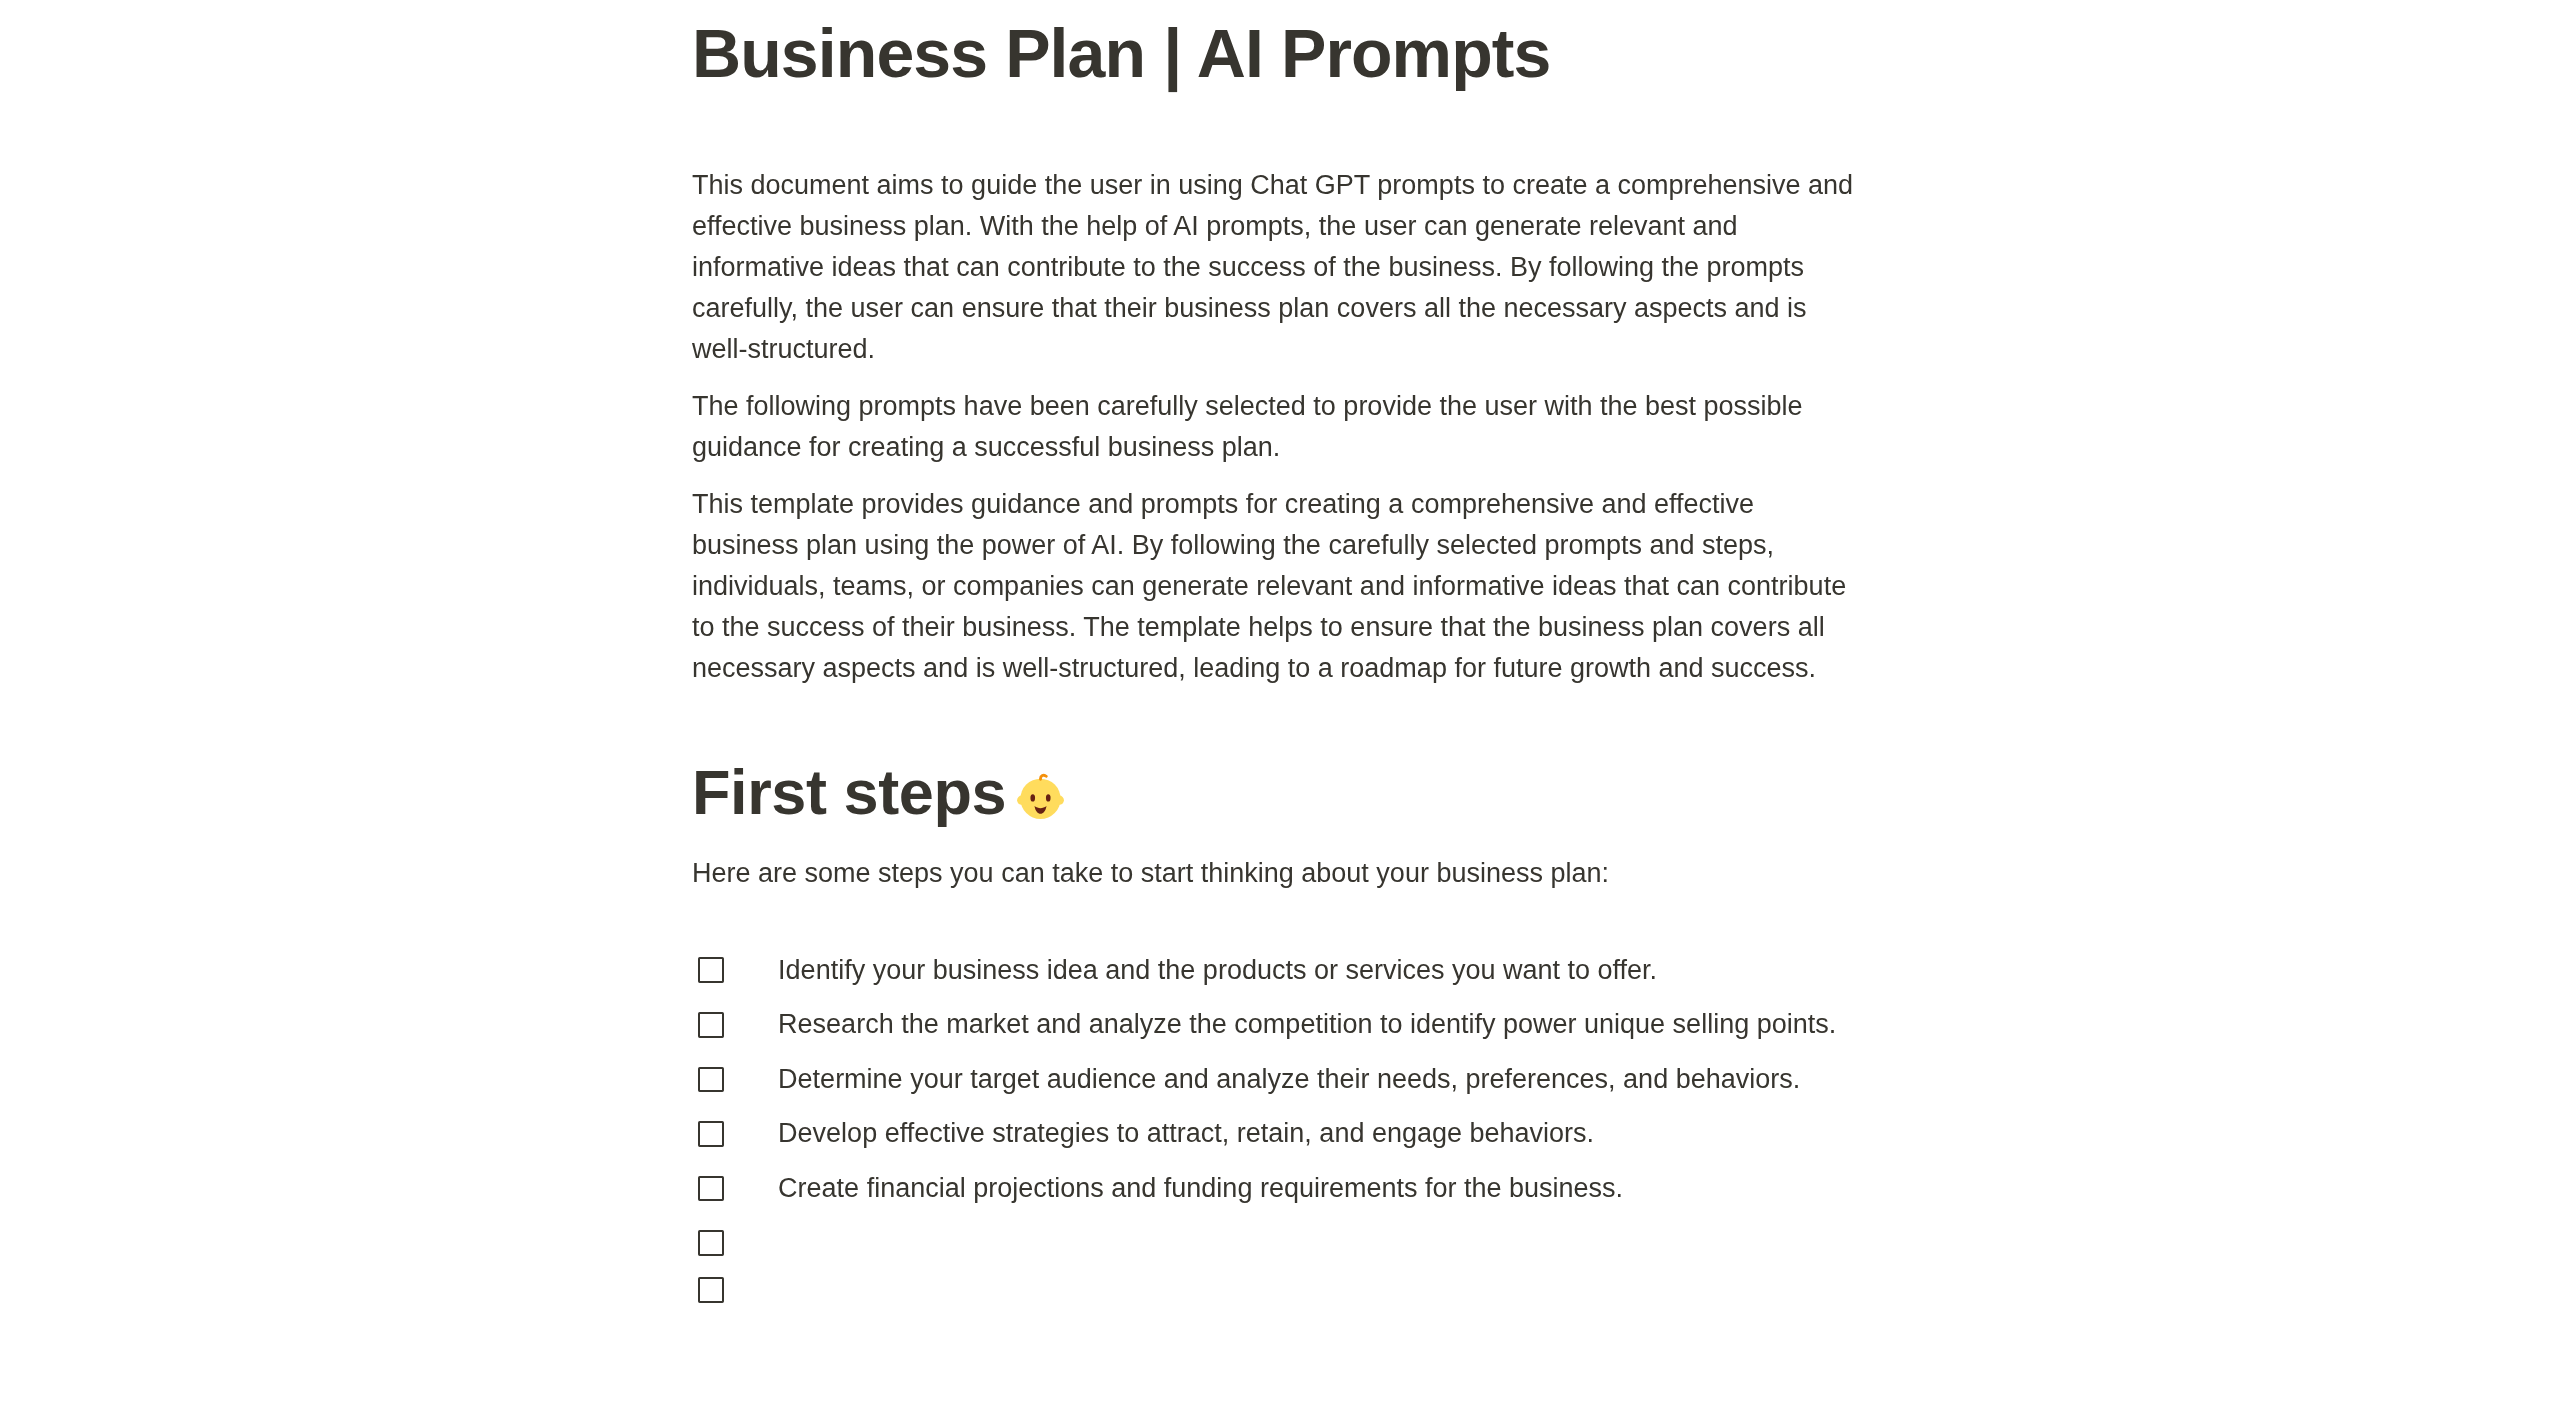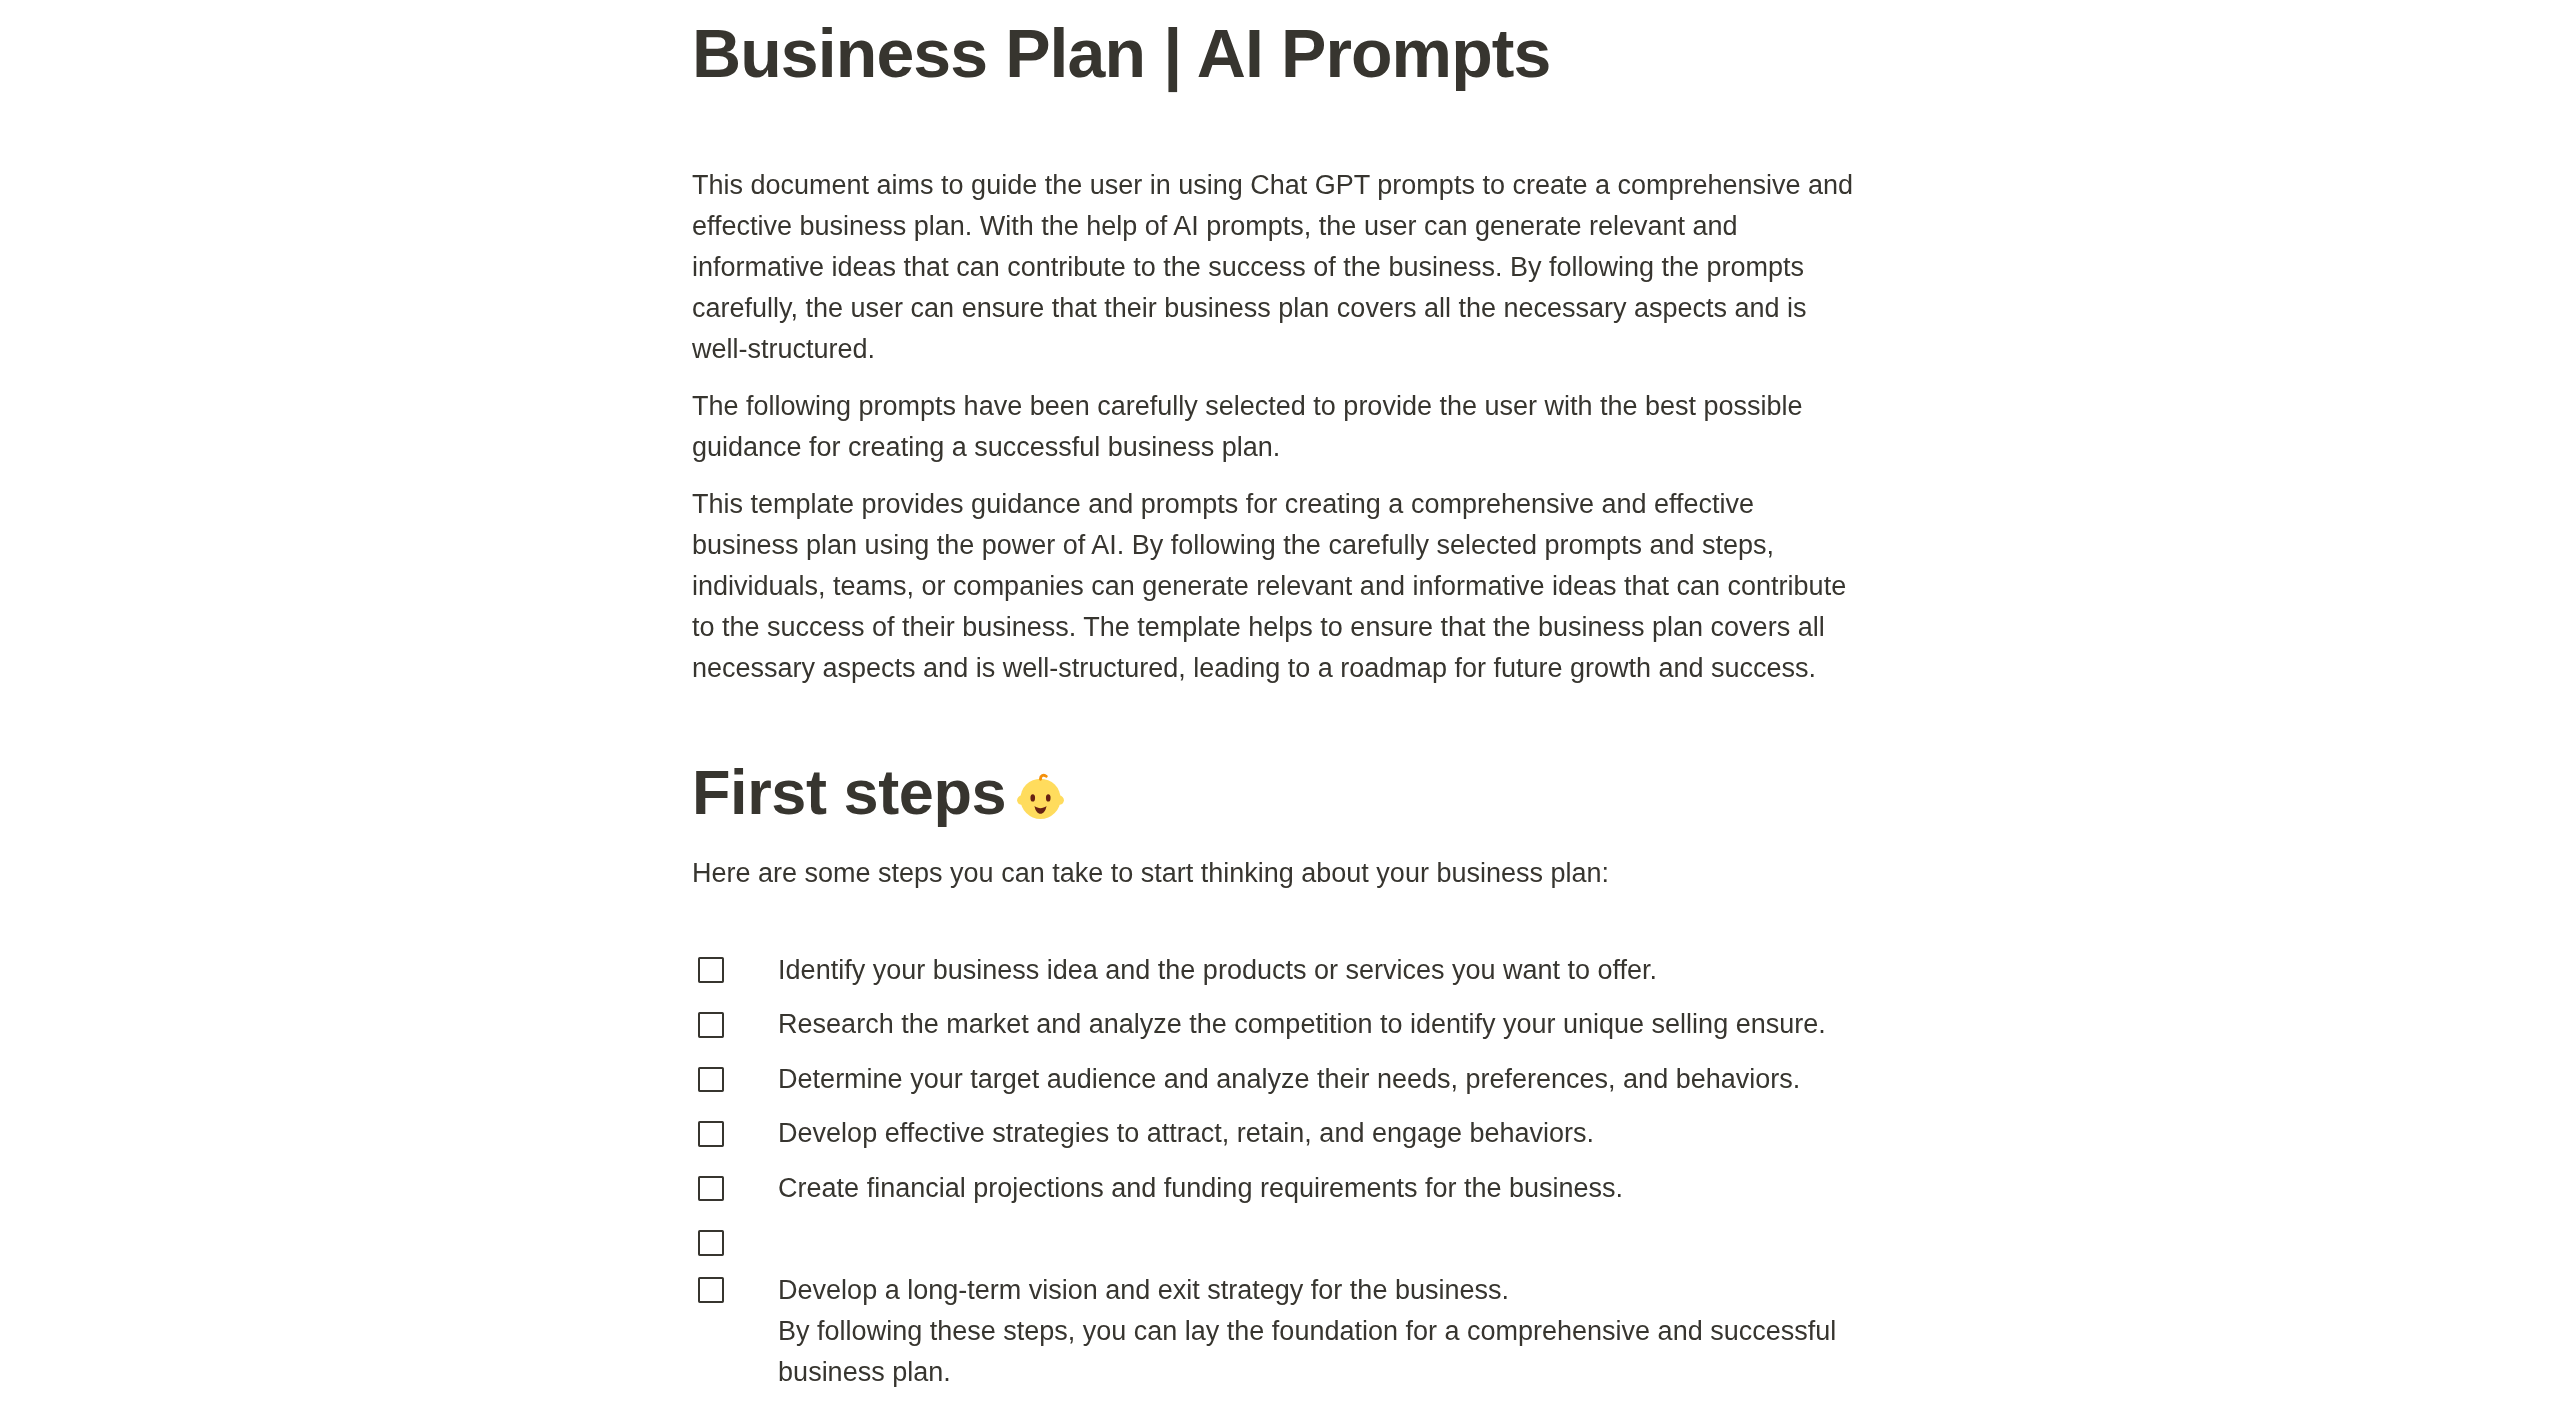--- a/index.html
+++ b/index.html
@@ -110,21 +110,21 @@
 
   <div class="todo-list">
 
     <div class="todo-item">
       <span class="todo-checkbox"></span>
       <span class="todo-label">Identify your business idea and the products or services you want to offer.</span>
     </div>
 
     <div class="todo-item">
       <span class="todo-checkbox"></span>
-      <span class="todo-label">Research the market and analyze the competition to identify your unique selling ensure.</span>
+      <span class="todo-label">Research the market and analyze the competition to identify power unique selling points.</span>
     </div>
 
     <div class="todo-item">
       <span class="todo-checkbox"></span>
       <span class="todo-label">Determine your target audience and analyze their needs, preferences, and behaviors.</span>
     </div>
 
     <div class="todo-item">
       <span class="todo-checkbox"></span>
       <span class="todo-label">Develop effective strategies to attract, retain, and engage behaviors.</span>
@@ -134,21 +134,18 @@
       <span class="todo-checkbox"></span>
       <span class="todo-label">Create financial projections and funding requirements for the business.</span>
     </div>
 
     <div class="todo-item">
       <span class="todo-checkbox"></span>
     </div>
 
     <div class="todo-item">
       <span class="todo-checkbox"></span>
-      <span class="todo-label">Develop a long-term vision and exit strategy for the business.
-By following these steps, you can lay the foundation for a comprehensive and successful
-business plan.</span>
     </div>
 
   </div>
 
 </div>
 
 
 </body></html>

